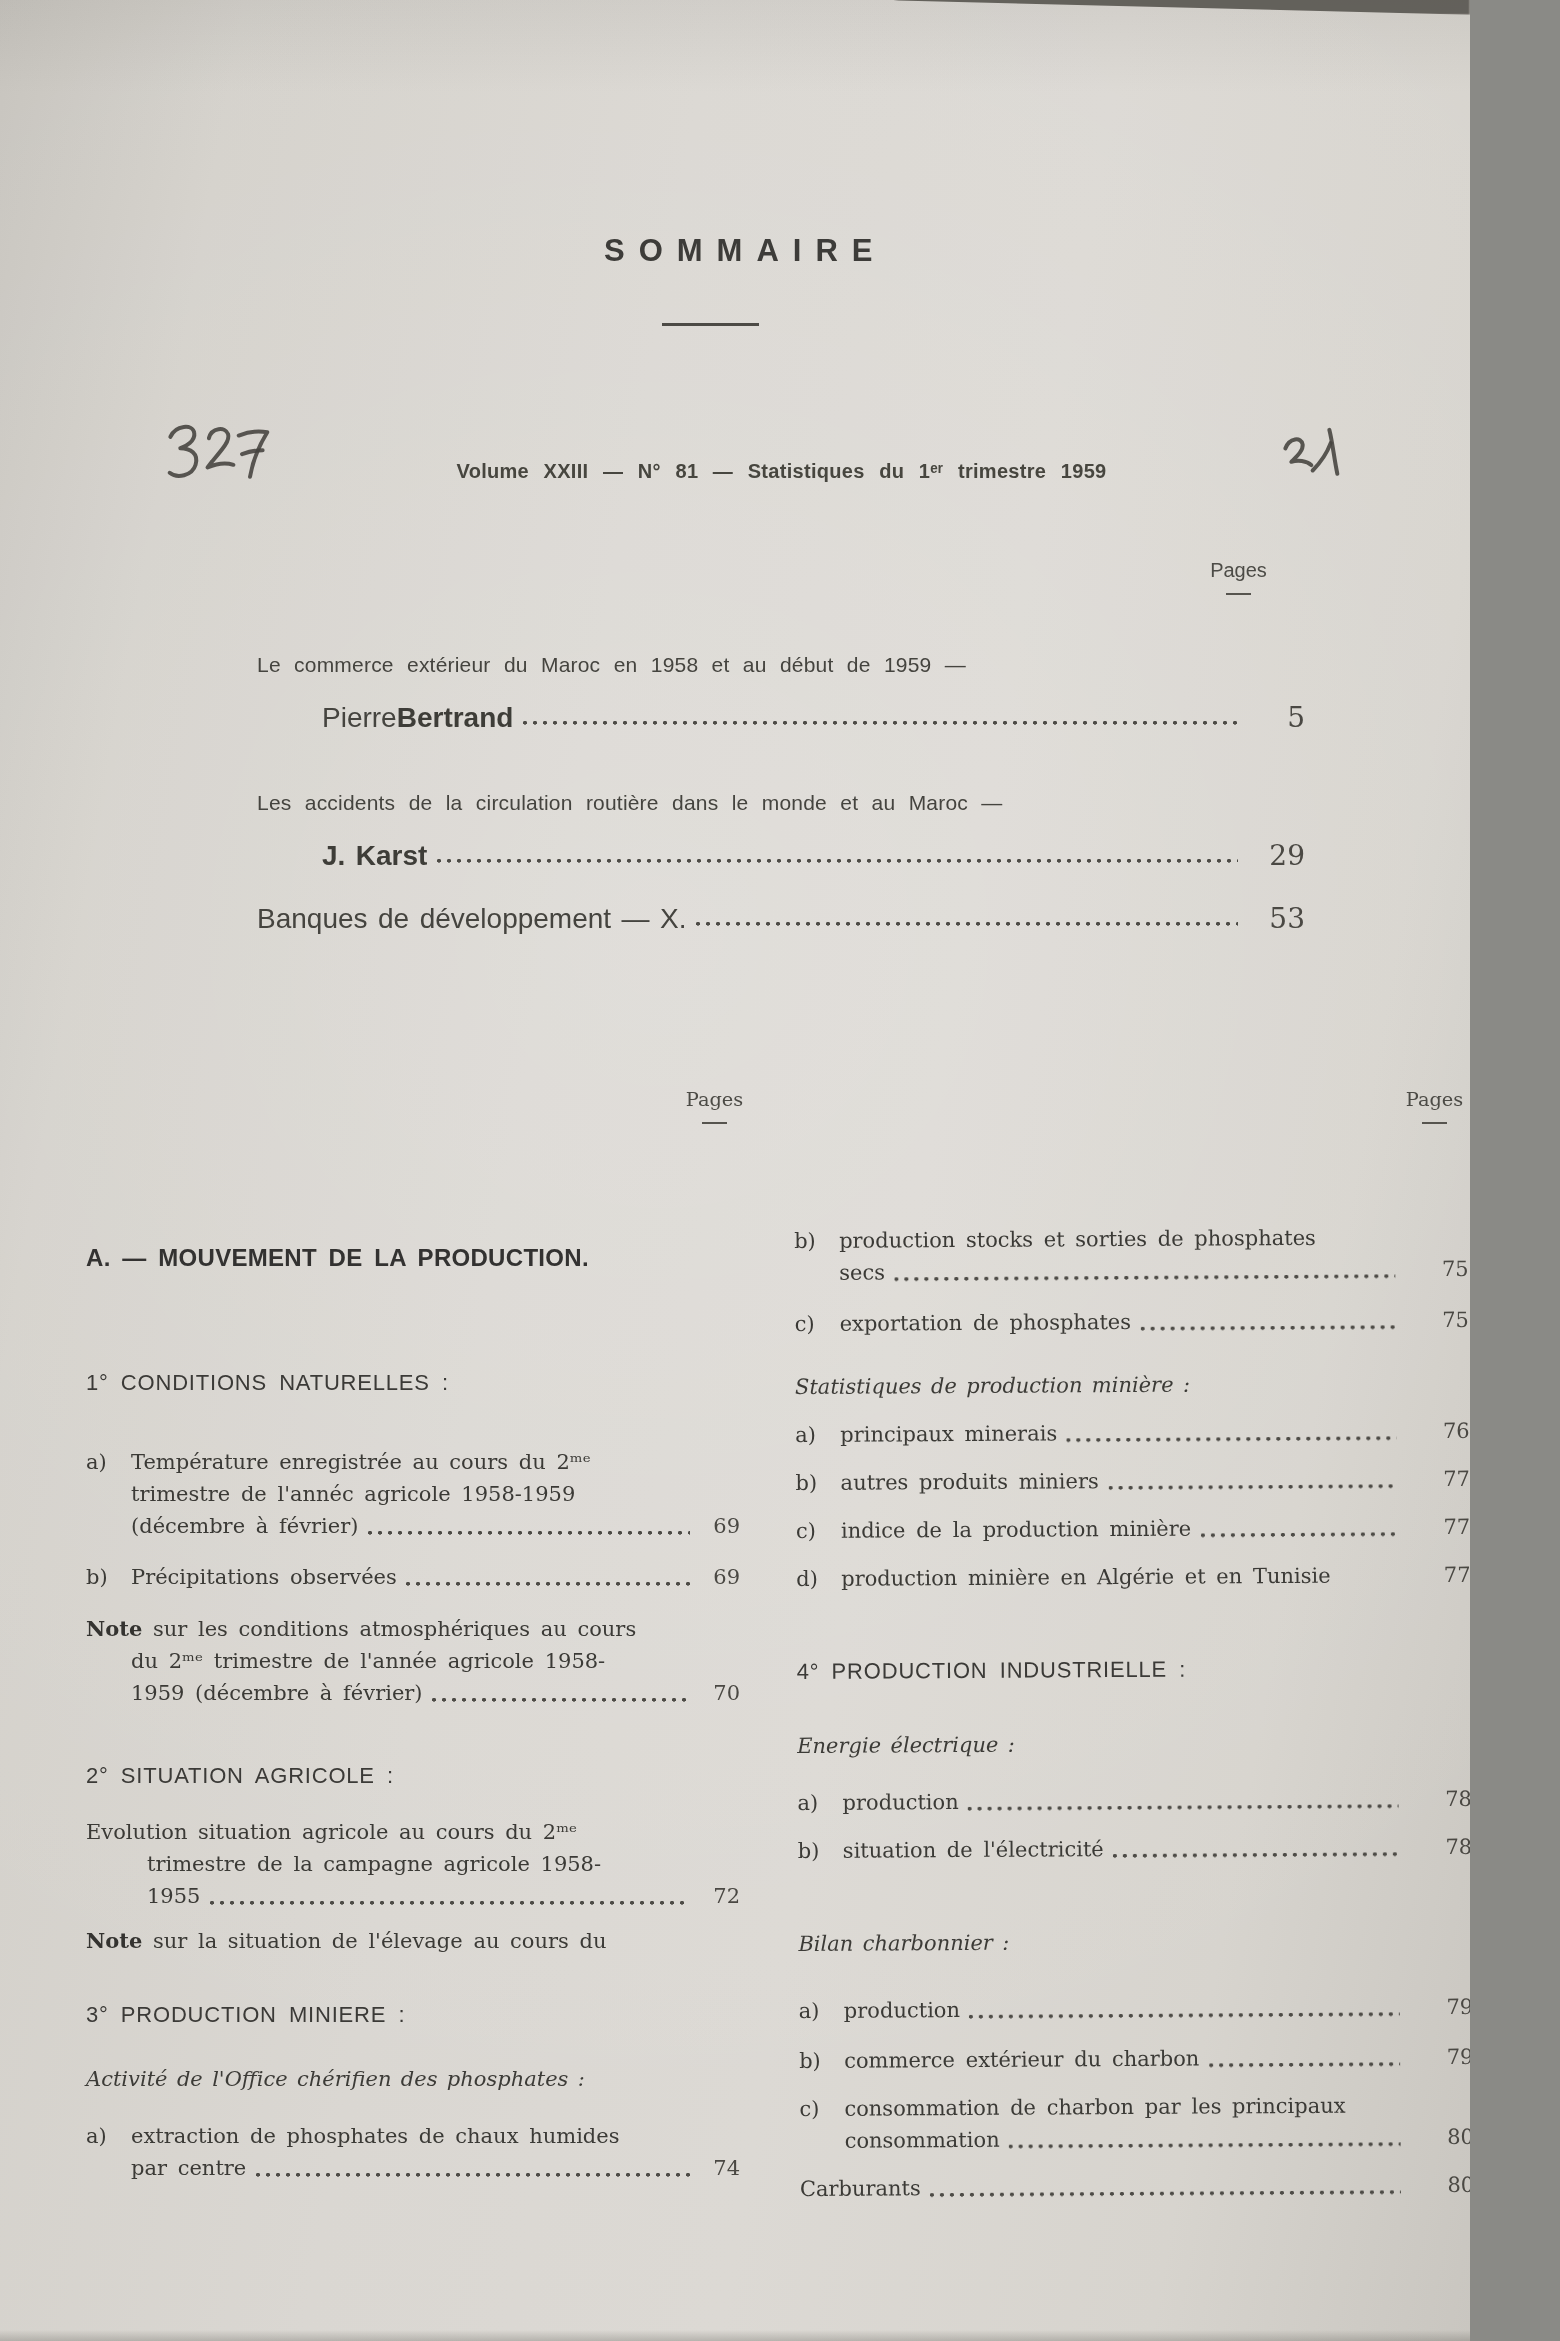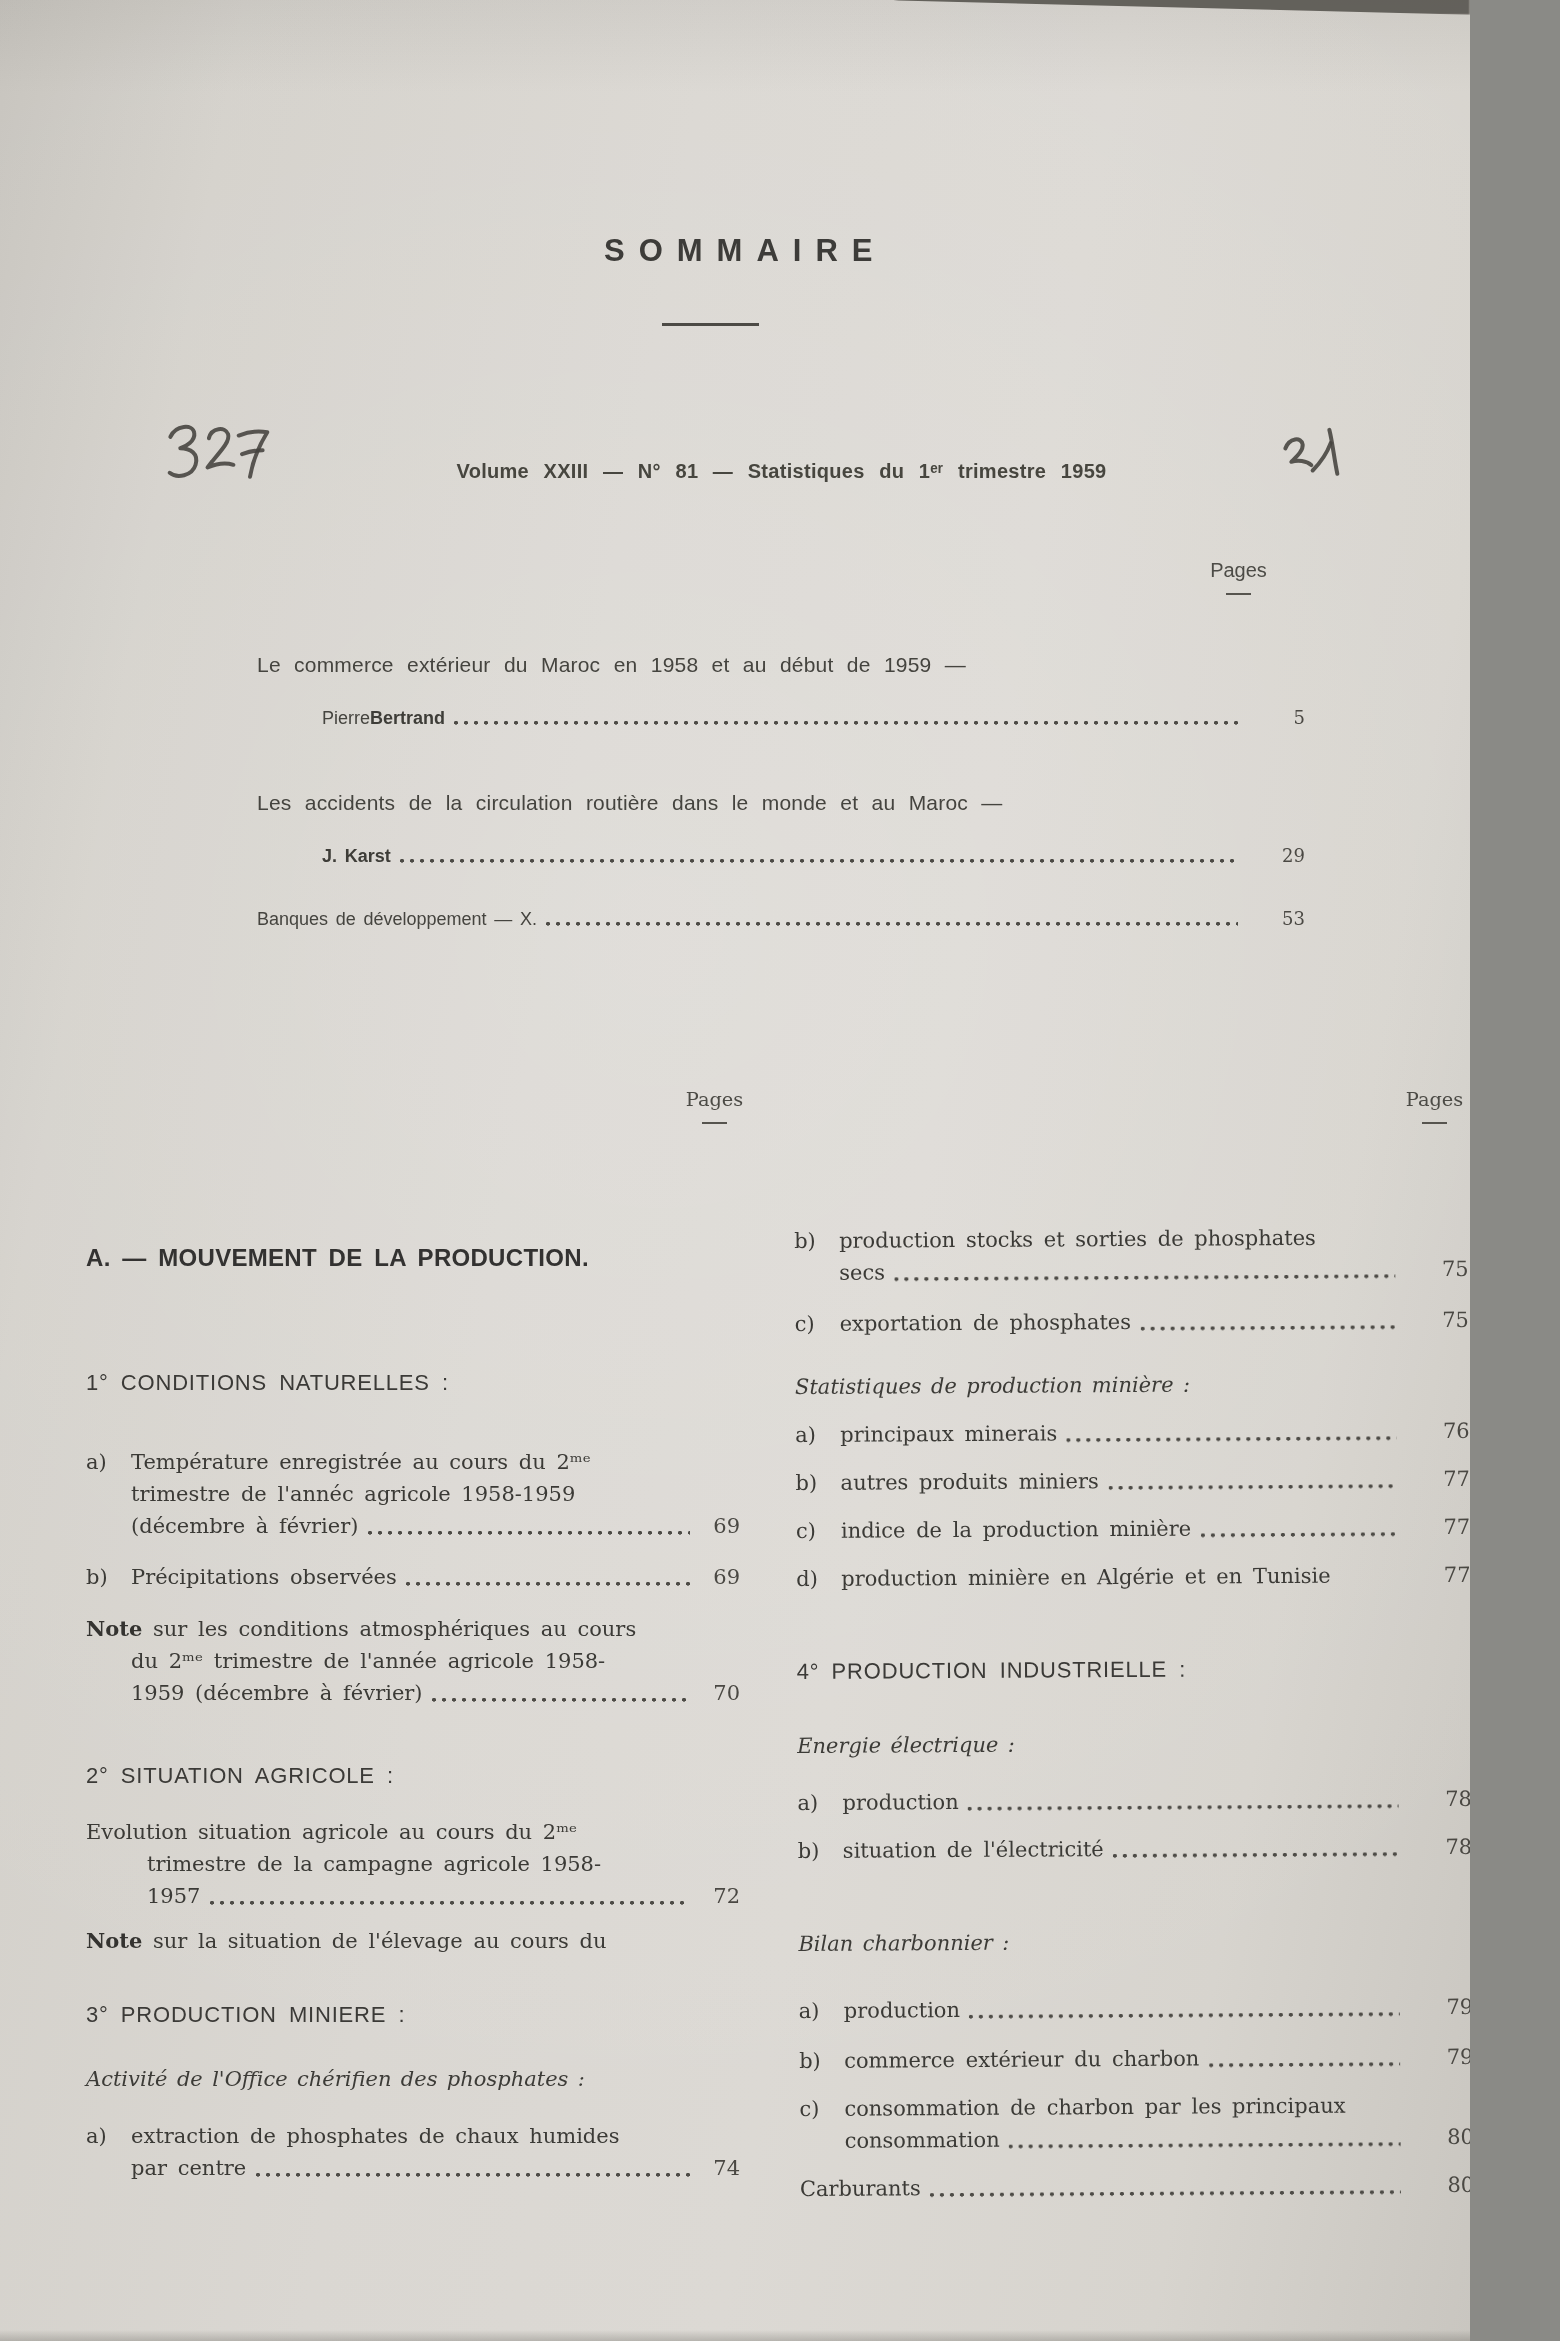--- a/index.html
+++ b/index.html
@@ -52,21 +52,21 @@
 
   
   .top-entries{position:absolute;left:257px;top:651px;width:1048px;}
   .entry-title{
     font-family:"Liberation Sans","DejaVu Sans",sans-serif;
     font-size:21px;line-height:28px;color:#45443f;word-spacing:7.3px;letter-spacing:0.2px;
   }
   .entry-line{
     display:flex;align-items:baseline;margin-top:25px;
     font-family:"Liberation Sans","DejaVu Sans",sans-serif;
-    font-size:18px;line-height:28px;color:#45443f;word-spacing:2.7px;
+    font-size:28px;line-height:28px;color:#45443f;word-spacing:2.7px;
   }
   .entry-line.indented{margin-left:65px;}
   .entry-line .eb{font-weight:bold;color:#3e3d38;}
   .entry-1{margin-bottom:57px;}
   .entry-2{margin-bottom:35px;}
 
   
   .leader{
     flex:1 1 auto;min-width:20px;height:6px;align-self:flex-end;
     margin:0 10.7px 6px 9.3px;
@@ -236,21 +236,21 @@
         <span class="num">70</span>
       </div>
     </div>
 
     <div class="h-sub lc-agricole">2° SITUATION AGRICOLE :</div>
 
     <div class="toc-item lc-evolution">
       <div>Evolution situation agricole au cours du 2ᵐᵉ</div>
       <div class="cont92">trimestre de la campagne agricole 1958-</div>
       <div class="tline cont92">
-        <span class="txt">1957</span>
+        <span class="txt">1955</span>
         <span class="leader"></span>
         <span class="num">72</span>
       </div>
     </div>
 
     <div class="toc-item lc-elevage">
       <div><span class="bold">Note</span><span> sur la situation de l'élevage au cours du</span></div>
     </div>
 
     <div class="h-sub lc-miniere">3° PRODUCTION MINIERE :</div>

